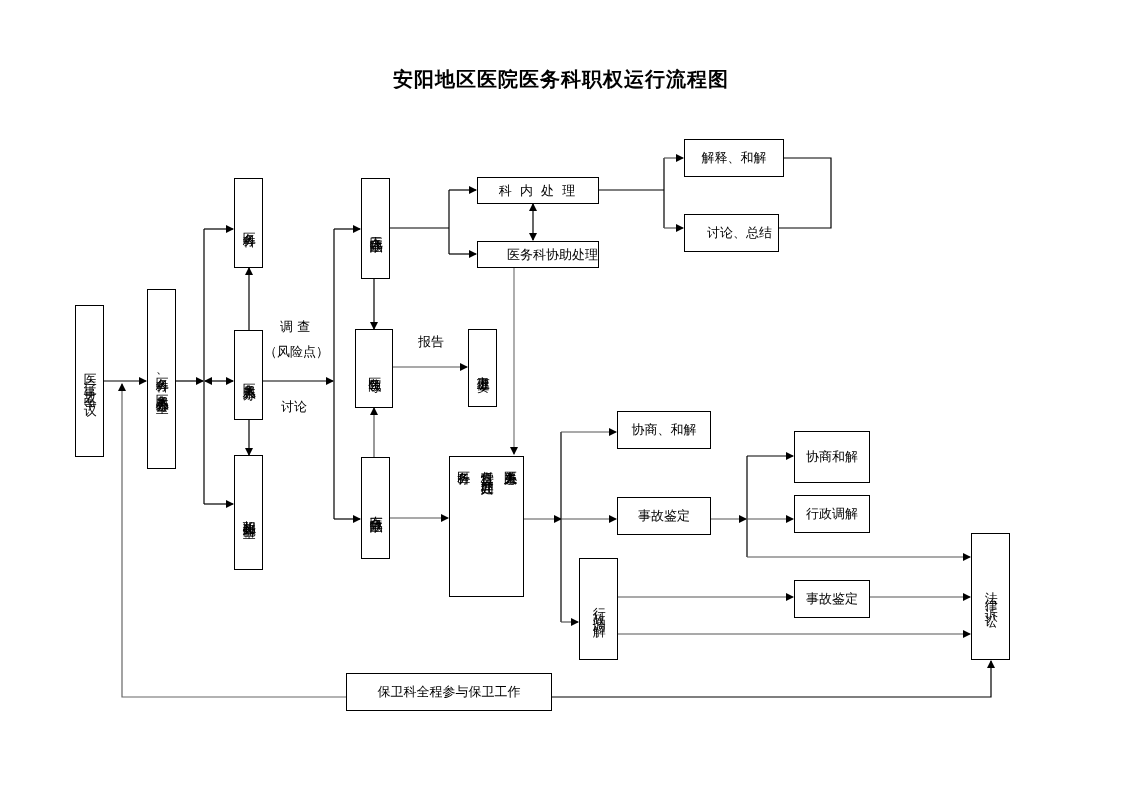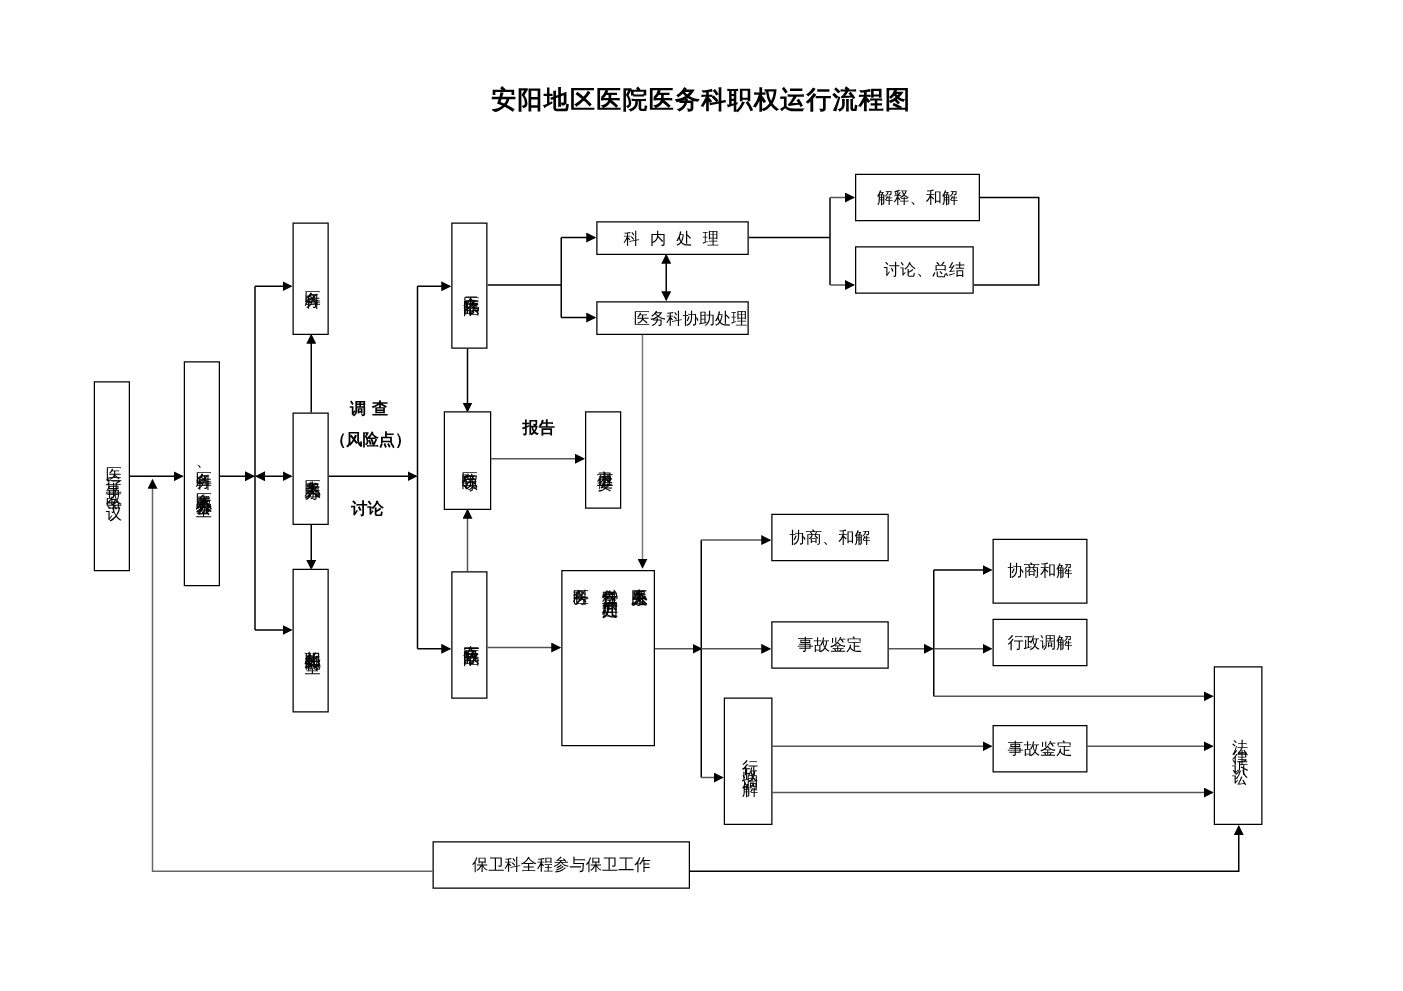--- a/index.html
+++ b/index.html
@@ -4,21 +4,21 @@
 <style>
   html, body { margin: 0; padding: 0; background: #ffffff; }
   body { width: 1122px; height: 793px; position: relative; overflow: hidden;
          font-family: "DejaVu Sans", sans-serif; color: #000; }
   .title { position: absolute; left: 0; width: 1122px; top: 66px; text-align: center;
            font-family: "DejaVu Serif", serif; font-weight: bold; font-size: 20px; letter-spacing: 1px; }
   svg.wires { position: absolute; left: 0; top: 0; }
   .box { position: absolute; border: 1.3px solid #000; background: #fff; box-sizing: border-box;
          display: flex; align-items: center; justify-content: center; font-size: 13px; }
   .v { writing-mode: vertical-rl; text-orientation: upright; letter-spacing: 1px; line-height: 1.1; }
-  .label { position: absolute; font-size: 13px; white-space: nowrap; font-weight: bold; }
+  .label { position: absolute; font-size: 13px; white-space: nowrap; }
   .multi { display: flex; flex-direction: row-reverse; align-items: flex-start; justify-content: space-between;
            padding: 4px 6px; }
   .multi span { writing-mode: vertical-rl; text-orientation: upright; line-height: 1.1; }
 </style>
 </head>
 <body>
 
 <div class="title">安阳地区医院医务科职权运行流程图</div>
 
 <svg class="wires" width="1122" height="793" viewBox="0 0 1122 793">
@@ -139,21 +139,21 @@
   </div>
 
 <div class="box" style="left:477px;top:241px;width:122px;height:27px;justify-content:flex-end;">
   <span>医务科协助处理</span>
   </div>
 
 <div class="box" style="left:684px;top:139px;width:100px;height:38px;">
   <span>解释、和解</span>
   </div>
 
-<div class="box" style="left:684px;top:197px;width:95px;height:38px;padding-left:16px;">
+<div class="box" style="left:684px;top:214px;width:95px;height:38px;padding-left:16px;">
   <span>讨论、总结</span>
   </div>
 
 <div class="box multi" style="left:449px;top:456px;width:75px;height:141px;">
   <span>医患关系办</span>
   <span style="display:flex;flex-direction:column;align-items:center;writing-mode:horizontal-tb;">
     <span style="writing-mode:vertical-rl;text-orientation:upright;">责任科室</span>
     <span style="writing-mode:vertical-rl;text-orientation:upright;margin-top:10px;">共同处理</span>
   </span>
   <span>医务科</span>

